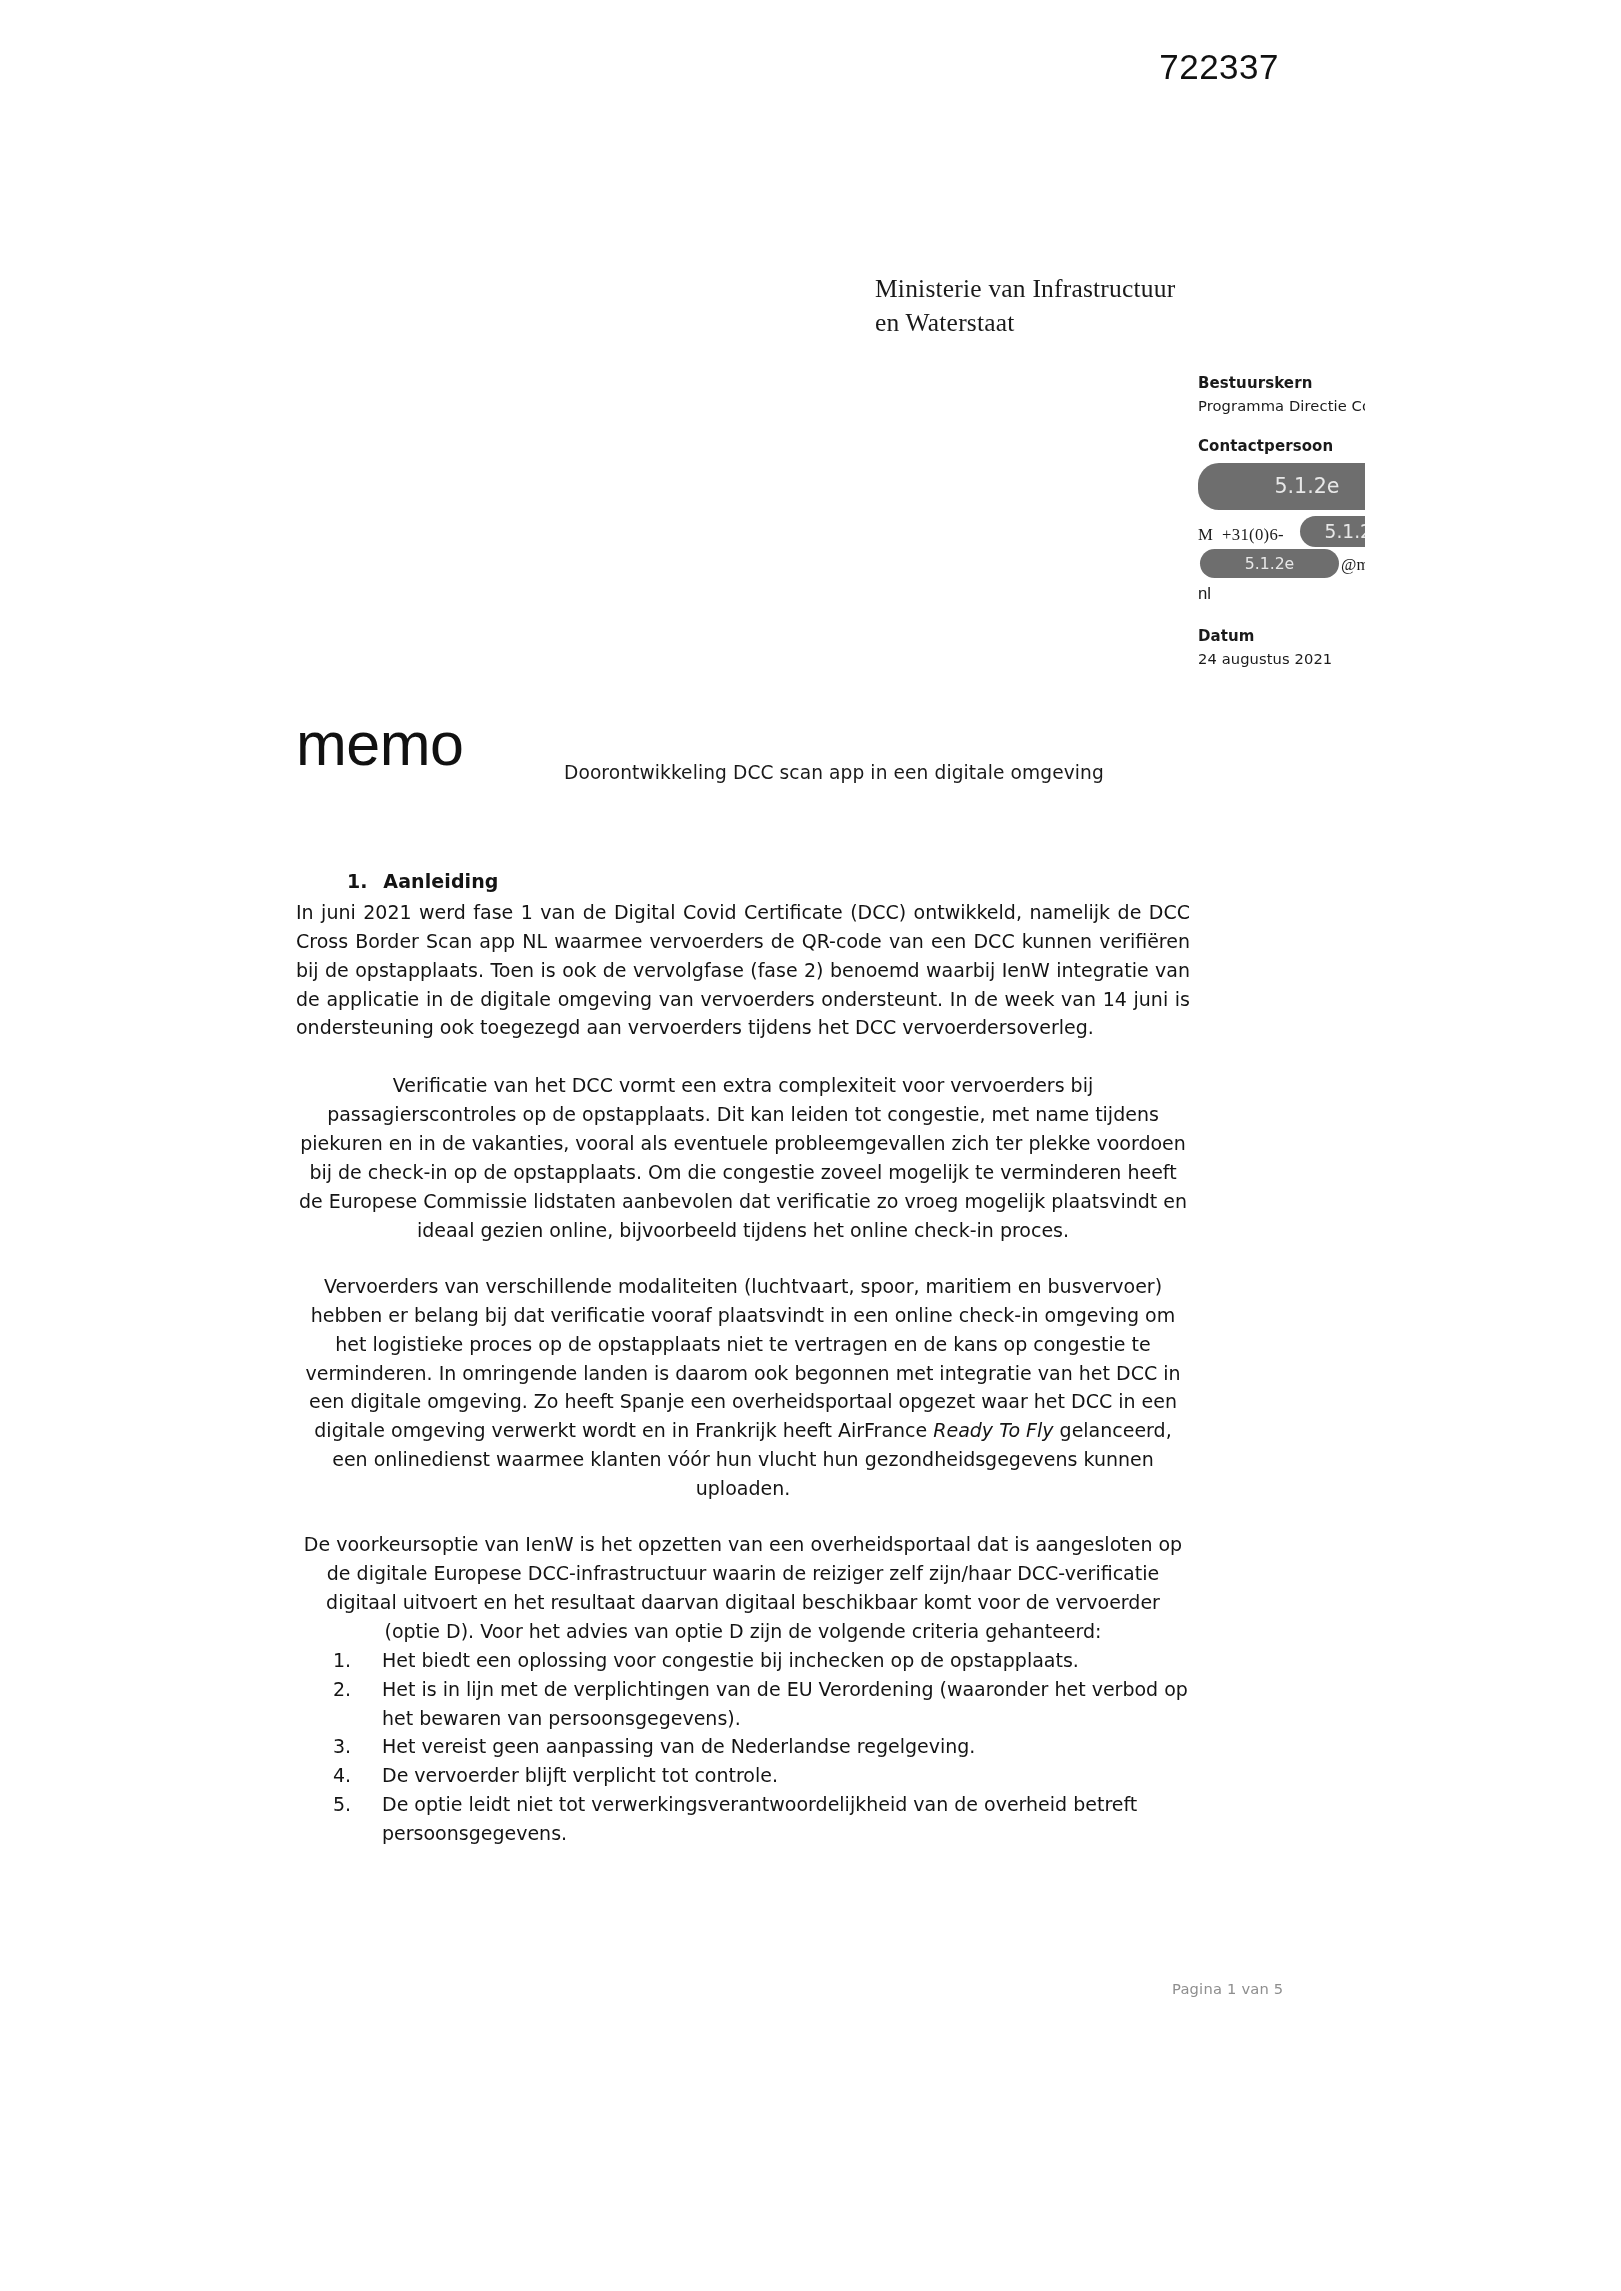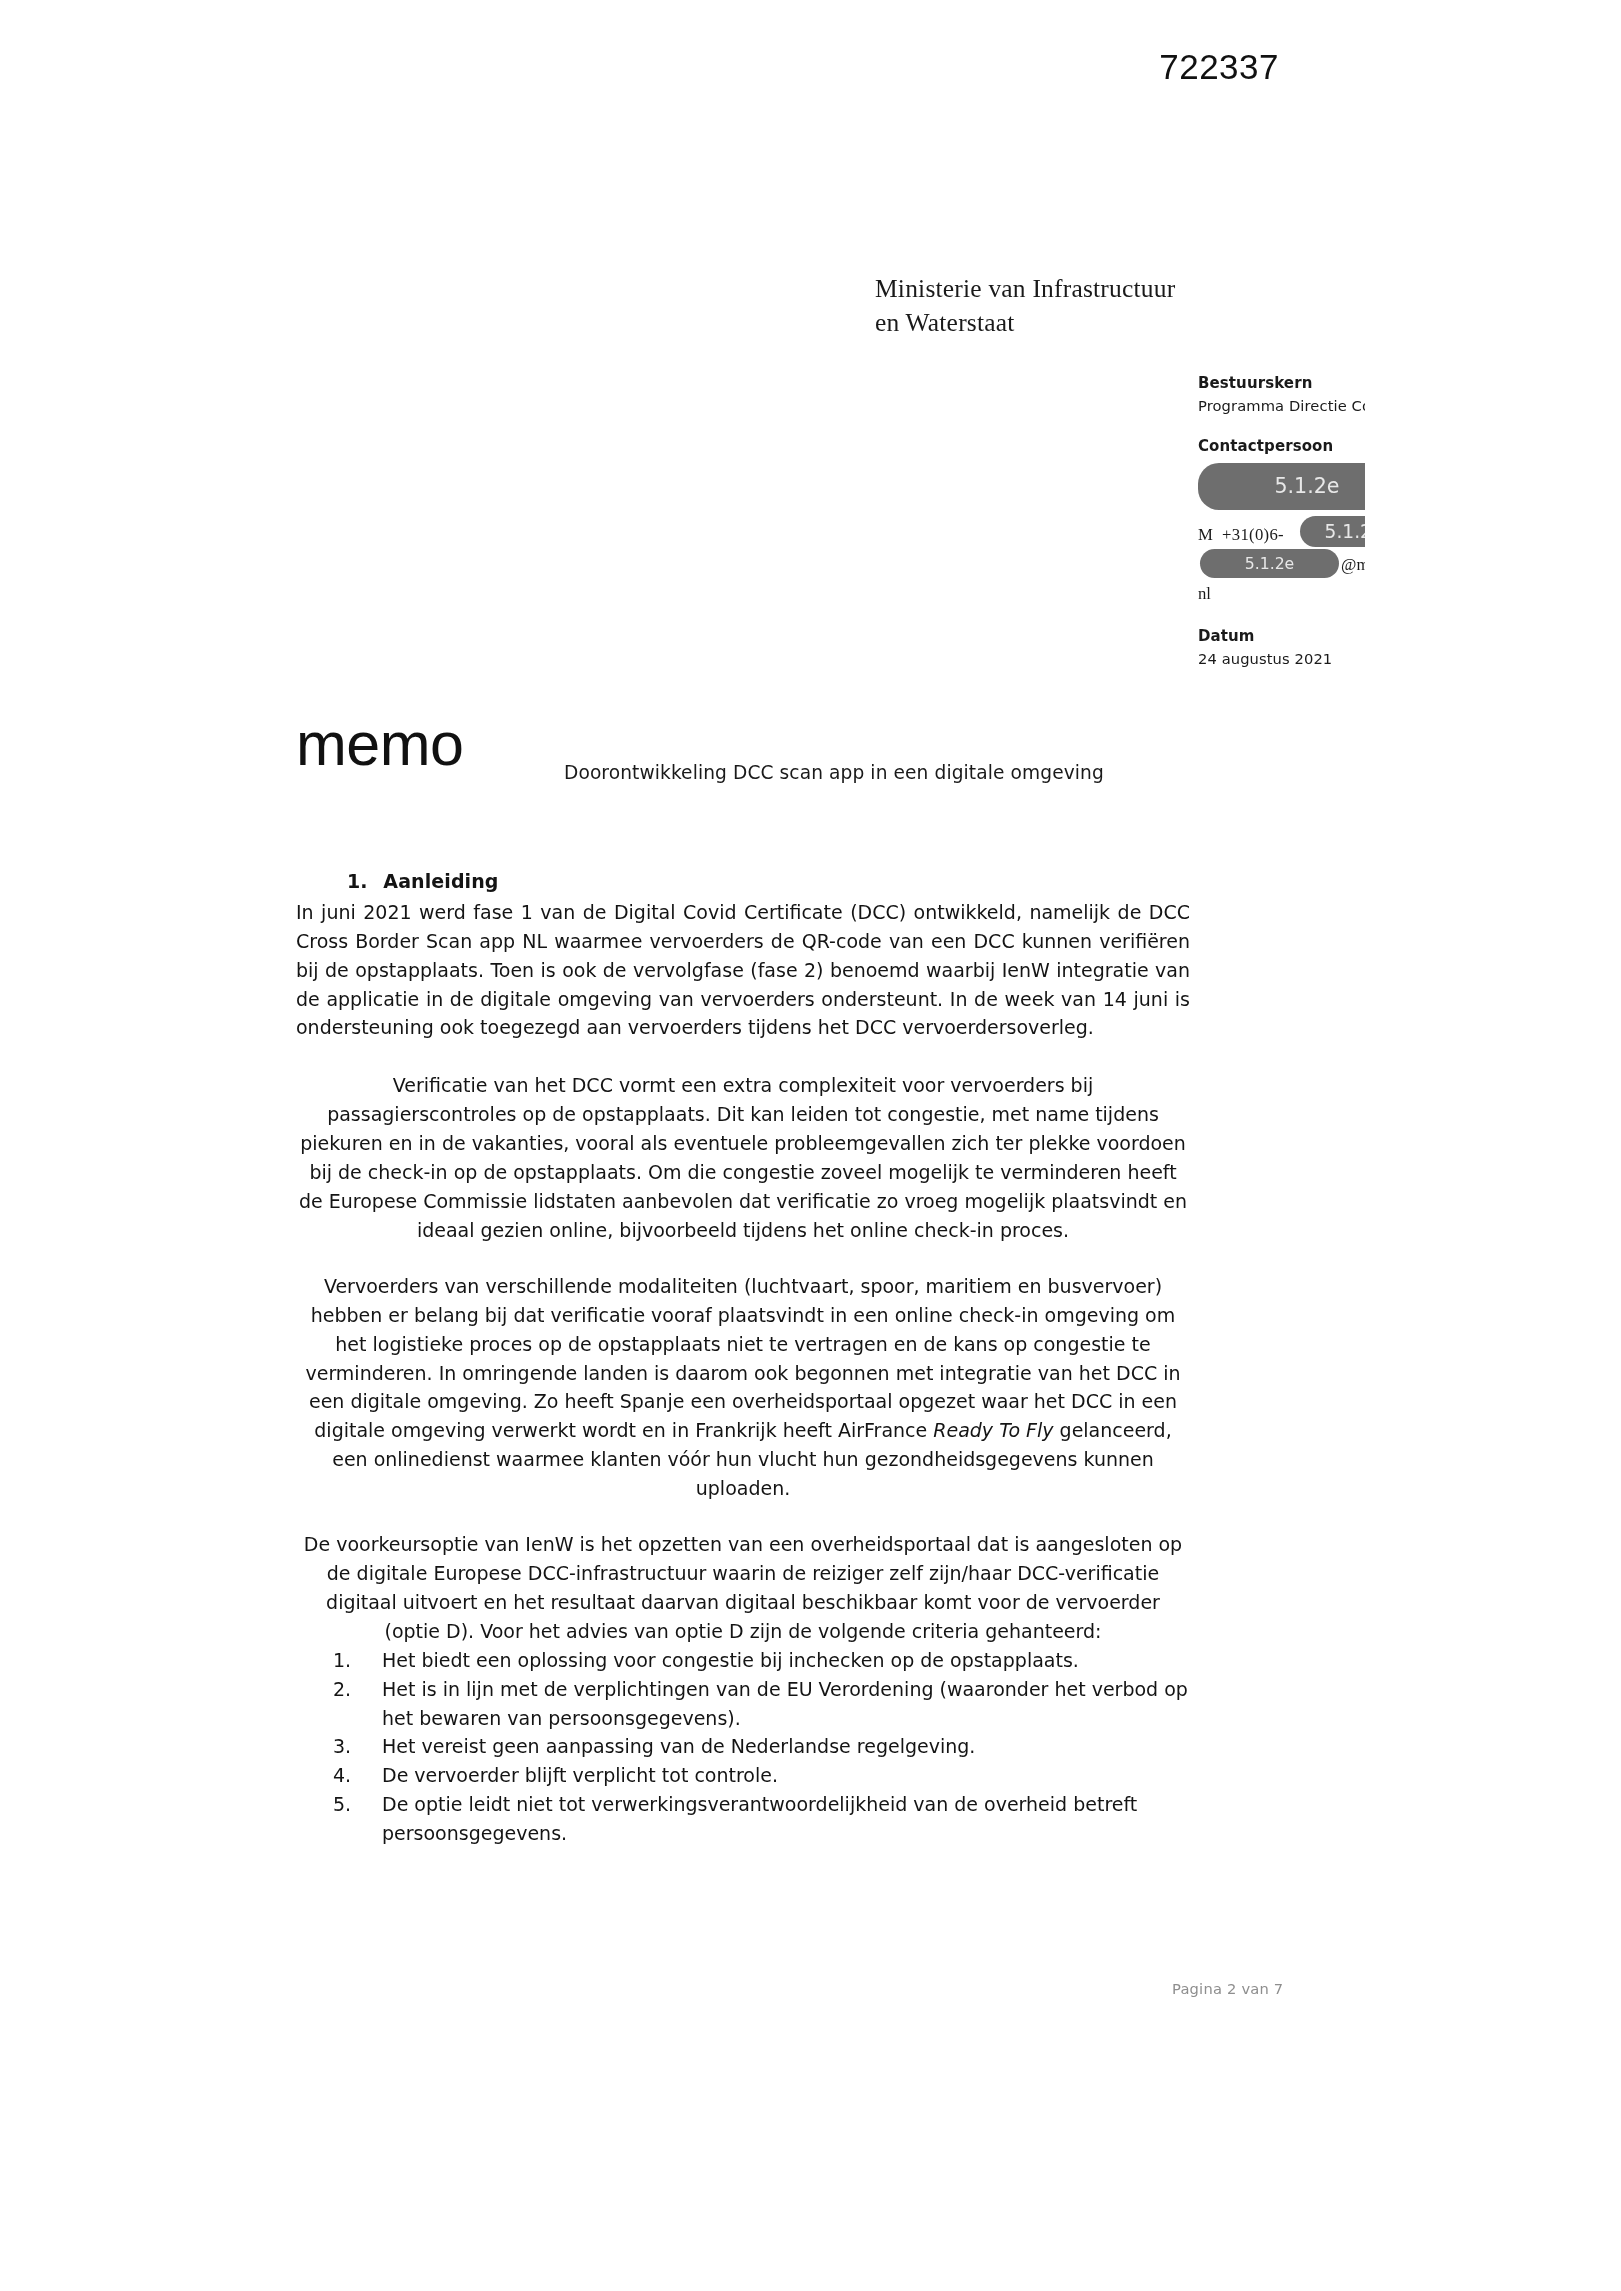--- a/index.html
+++ b/index.html
@@ -127,21 +127,21 @@
   }
   .email-domain {
     position: absolute;
     left: 143px;
     top: 3.9px;
     font-family: Liberation Serif, serif;
     font-size: 16.7px;
     letter-spacing: 0.2px;
   }
   .email-tld {
-    font-family: Liberation Serif, serif;
+    font-family: Liberation Sans, sans-serif;
     font-size: 16.7px;
     display: block;
     margin-top: 2px;
   }
 
   
   .memo-title {
     position: absolute;
     left: 296px;
     top: 714px;
@@ -286,16 +286,16 @@
 
     <ol class="criteria">
       <li>Het biedt een oplossing voor congestie bij inchecken op de opstapplaats.</li>
       <li>Het is in lijn met de verplichtingen van de EU Verordening (waaronder het verbod op het bewaren van persoonsgegevens).</li>
       <li>Het vereist geen aanpassing van de Nederlandse regelgeving.</li>
       <li>De vervoerder blijft verplicht tot controle.</li>
       <li>De optie leidt niet tot verwerkingsverantwoordelijkheid van de overheid betreft persoonsgegevens.</li>
     </ol>
   </div>
 
-  <div class="footer">Pagina 2 van 7</div>
+  <div class="footer">Pagina 1 van 5</div>
 
 </div>
 
 
 </body></html>

